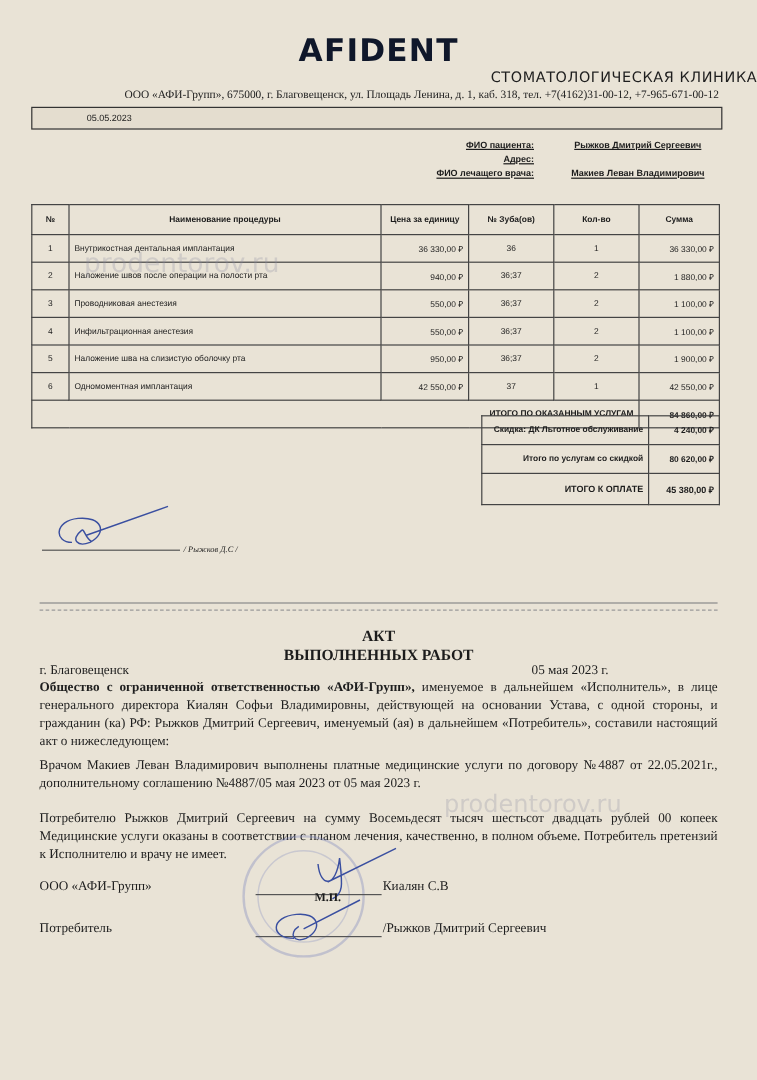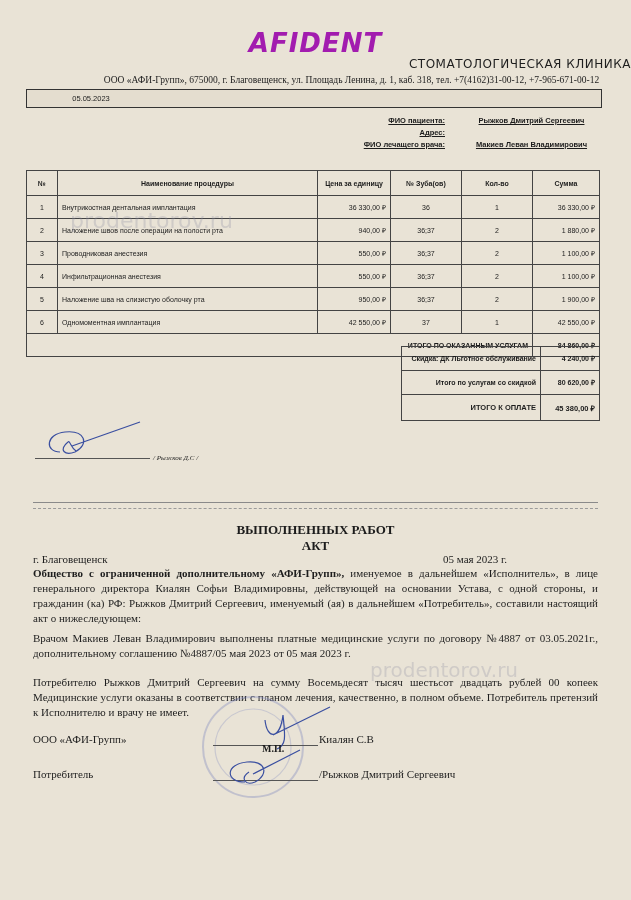--- a/index.html
+++ b/index.html
@@ -6,21 +6,21 @@
   body {
     width:631px; height:900px; overflow:hidden; position:relative;
     background:#e9e3d6;
     font-family:"Liberation Sans", sans-serif;
     color:#1c1c1c;
   }
   .page { position:absolute; left:0; top:0; width:631px; height:900px; }
   .logo {
     position:absolute; top:28px; left:0; width:631px; text-align:center;
     font-family:"DejaVu Sans", sans-serif; font-weight:bold; font-size:26px;
-    letter-spacing:1px; color:#a21caf;font-style:italic;
+    letter-spacing:1px; color:#0f172a;
   }
   .subtitle {
     position:absolute; top:57px; left:0; width:631px; text-align:right;
     font-family:"DejaVu Sans", sans-serif; font-size:12px; letter-spacing:0.5px; color:#1e1e1e;
   }
   .address {
     position:absolute; top:75px; left:0; width:631px; text-align:center;
     font-family:"Liberation Serif", serif; font-size:9.5px; color:#222;margin-left:36px;
   }
   .invoice-bar {
@@ -197,29 +197,29 @@
       <path d="M20,30 C5,30 5,12 25,10 C45,8 50,22 35,30 C25,34 18,28 28,20 C30,18 31,26 36,29 M32,24 L100,0" fill="none" stroke="#3a4fa0" stroke-width="1.2"></path>
     </svg>
     <div class="line"></div>
     <div class="name">/ Рыжков Д.С /</div>
   </div>
 
   <div class="sep1"></div>
   <div class="sep2"></div>
 
   <div class="act-title">
+    <div>АКТ</div>
     <div>ВЫПОЛНЕННЫХ РАБОТ</div>
-    <div>АКТ</div>
   </div>
 
   <div class="serif city">г. Благовещенск</div>
   <div class="serif date">05 мая 2023 г.</div>
 
-  <div class="serif para p1"><b>Общество с ограниченной дополнительному «АФИ-Групп»,</b><span> именуемое в дальнейшем «Исполнитель», в лице генерального директора Киалян Софьи Владимировны, действующей на основании Устава, с одной стороны, и гражданин (ка) РФ: Рыжков Дмитрий Сергеевич, именуемый (ая) в дальнейшем «Потребитель», составили настоящий акт о нижеследующем:</span></div>
-  <div class="serif para p2">Врачом Макиев Леван Владимирович выполнены платные медицинские услуги по договору №4887 от 03.05.2021г., дополнительному соглашению №4887/05 мая 2023 от 05 мая 2023 г.</div>
+  <div class="serif para p1"><b>Общество с ограниченной ответственностью «АФИ-Групп»,</b><span> именуемое в дальнейшем «Исполнитель», в лице генерального директора Киалян Софьи Владимировны, действующей на основании Устава, с одной стороны, и гражданин (ка) РФ: Рыжков Дмитрий Сергеевич, именуемый (ая) в дальнейшем «Потребитель», составили настоящий акт о нижеследующем:</span></div>
+  <div class="serif para p2">Врачом Макиев Леван Владимирович выполнены платные медицинские услуги по договору №4887 от 22.05.2021г., дополнительному соглашению №4887/05 мая 2023 от 05 мая 2023 г.</div>
   <div class="serif para p3">Потребителю Рыжков Дмитрий Сергеевич на сумму Восемьдесят тысяч шестьсот двадцать рублей 00 копеек Медицинские услуги оказаны в соответствии с планом лечения, качественно, в полном объеме. Потребитель претензий к Исполнителю и врачу не имеет.</div>
 
   <svg class="sig" style="left:195px;top:695px" width="120" height="110" viewBox="0 0 120 110">
     <circle cx="58" cy="52" r="50" fill="none" stroke="rgba(120,130,190,0.35)" stroke-width="2"></circle>
     <circle cx="58" cy="52" r="38" fill="none" stroke="rgba(120,130,190,0.28)" stroke-width="1.2"></circle>
   </svg>
 
   <div class="sign-row serif" style="top:733px">
     <span class="left">ООО «АФИ-Групп»</span>
     <span class="line"></span>

